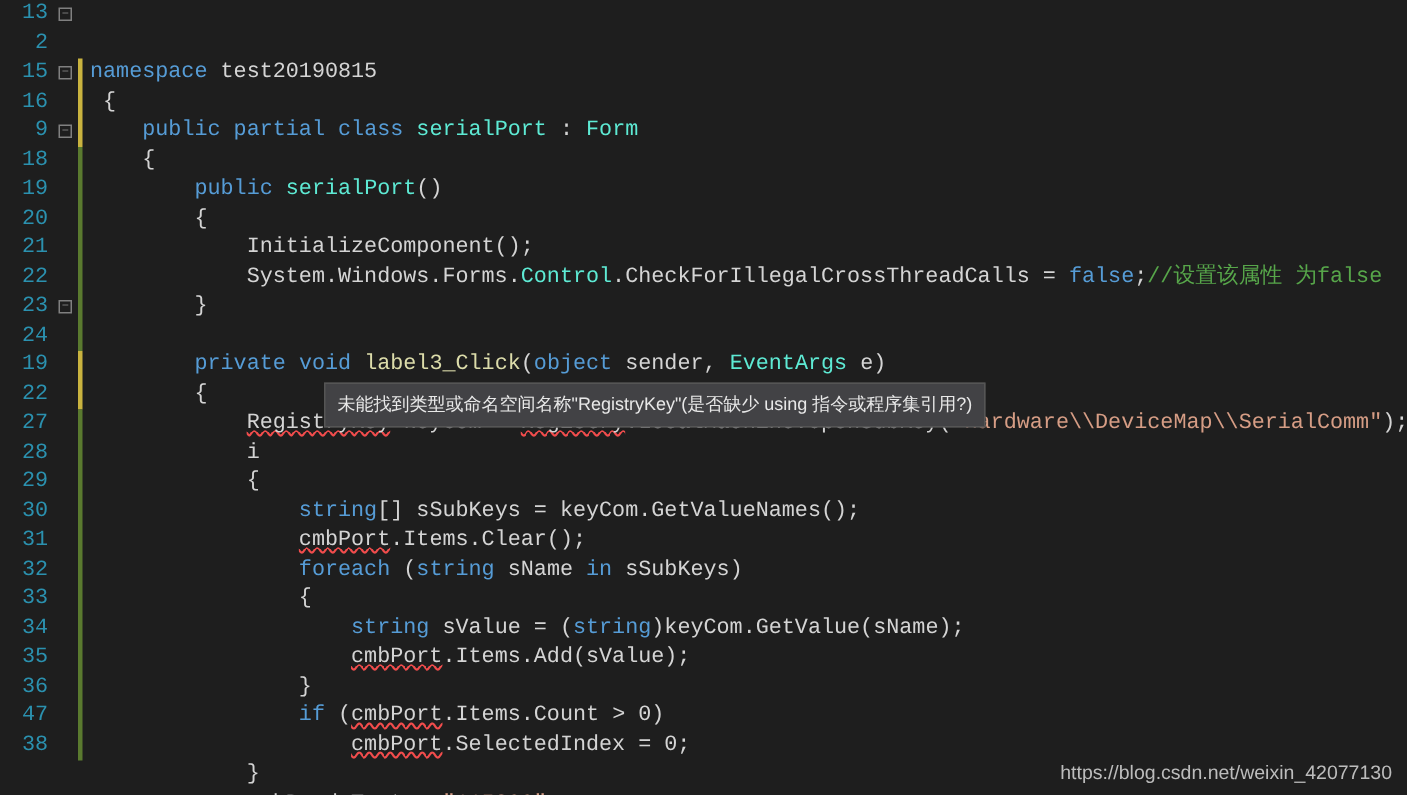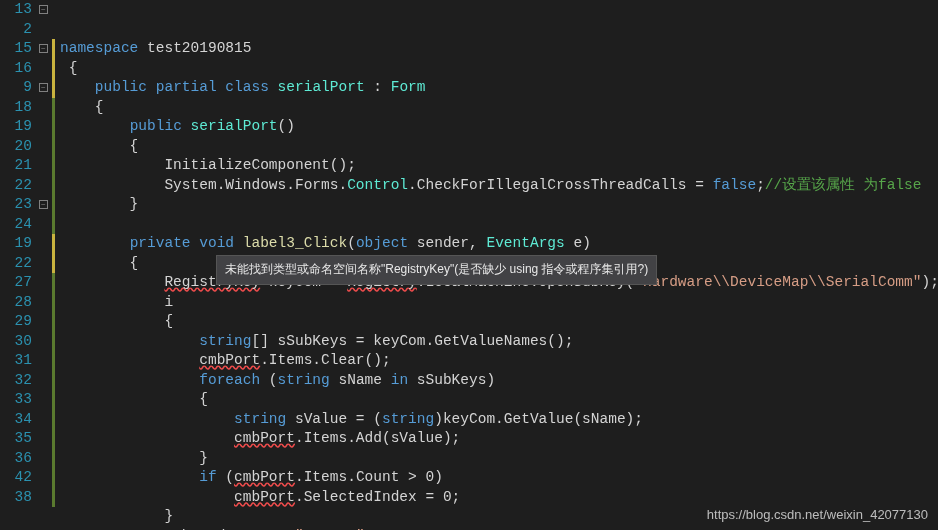--- a/index.html
+++ b/index.html
@@ -108,21 +108,21 @@
       <div class="ln">27</div>
       <div class="ln">28</div>
       <div class="ln">29</div>
       <div class="ln">30</div>
       <div class="ln">31</div>
       <div class="ln">32</div>
       <div class="ln">33</div>
       <div class="ln">34</div>
       <div class="ln">35</div>
       <div class="ln">36</div>
-      <div class="ln">42</div>
+      <div class="ln">47</div>
       <div class="ln">38</div>
     </div>
   <div class="folds" id="folds">
       <div class="fold-box" style="top: 5px;">−</div>
       <div class="fold-box" style="top: 44px;">−</div>
       <div class="fold-box" style="top: 83px;">−</div>
       <div class="fold-box" style="top: 200px;">−</div>
     </div>
   <div class="changebar" id="changebar">
       <div class="cb-yellow" style="top: 39px; height: 58.5px;"></div>

